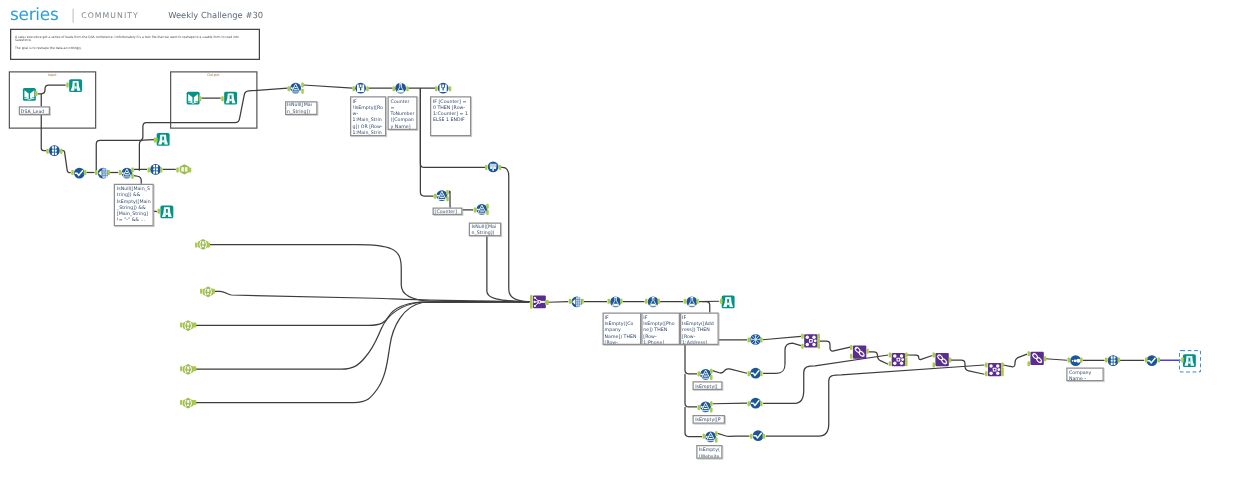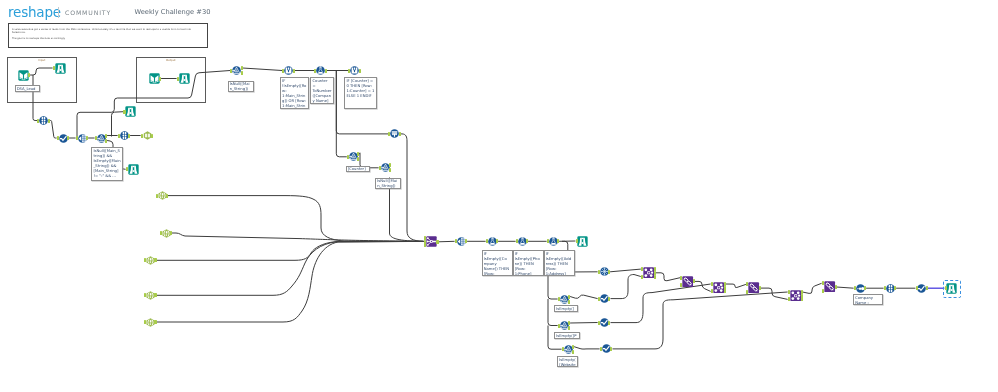--- a/index.html
+++ b/index.html
@@ -35,21 +35,21 @@
        box-shadow:0.7px 0.7px 0 rgba(140,140,140,0.45);}
 
   svg#wires{position:absolute;left:0;top:0;width:998px;height:392px;pointer-events:none;}
   .sel{position:absolute;border:1.1px dashed #3a8fe0;border-radius:2px;box-sizing:border-box;}
 </style>
 </head>
 <body>
 
 <div id="canvas">
 
-  <div class="logo">reshape</div>
+  <div class="logo">series</div>
   <div class="logo-div"></div>
   <div class="community">COMMUNITY</div>
   <div class="challenge">Weekly Challenge #30</div>
 
   <div class="commentbox">
     <div class="ctxt">
       <p>A sales executive got a series of leads from the DSA conference. Unfortunately it's a text file that we want to reshape to a usable form to load into Salesforce.</p>
       <p>The goal is to reshape the data accordingly.</p>
     </div>
   </div>

